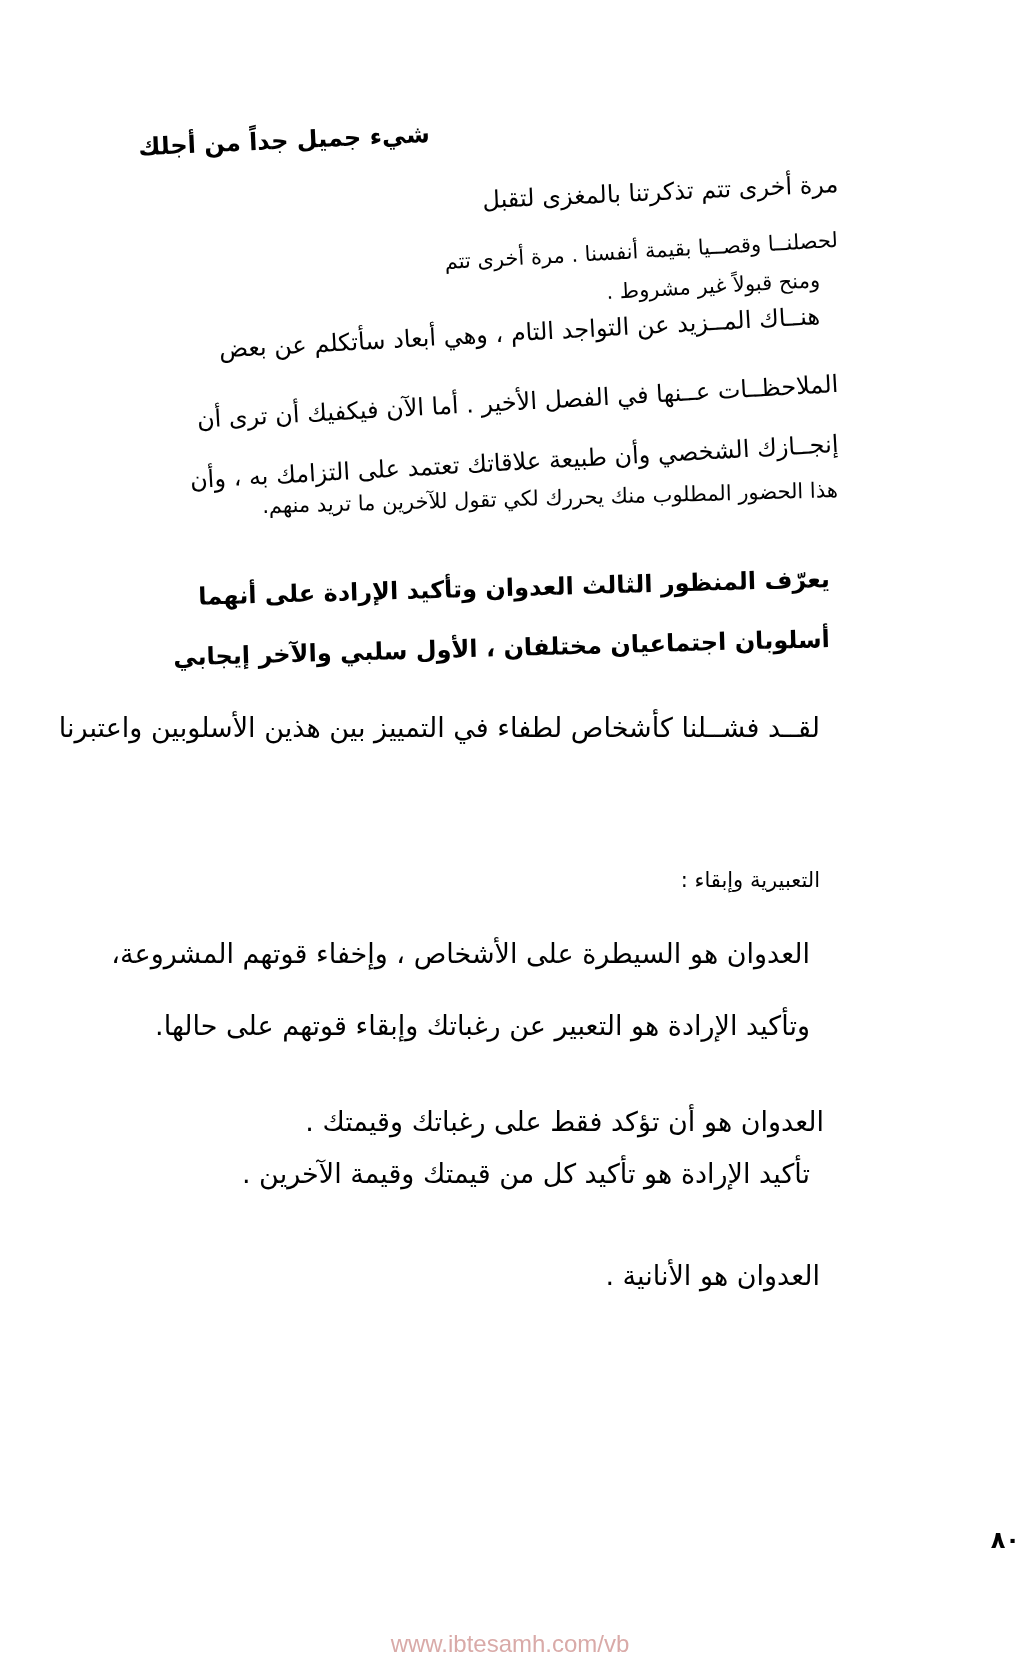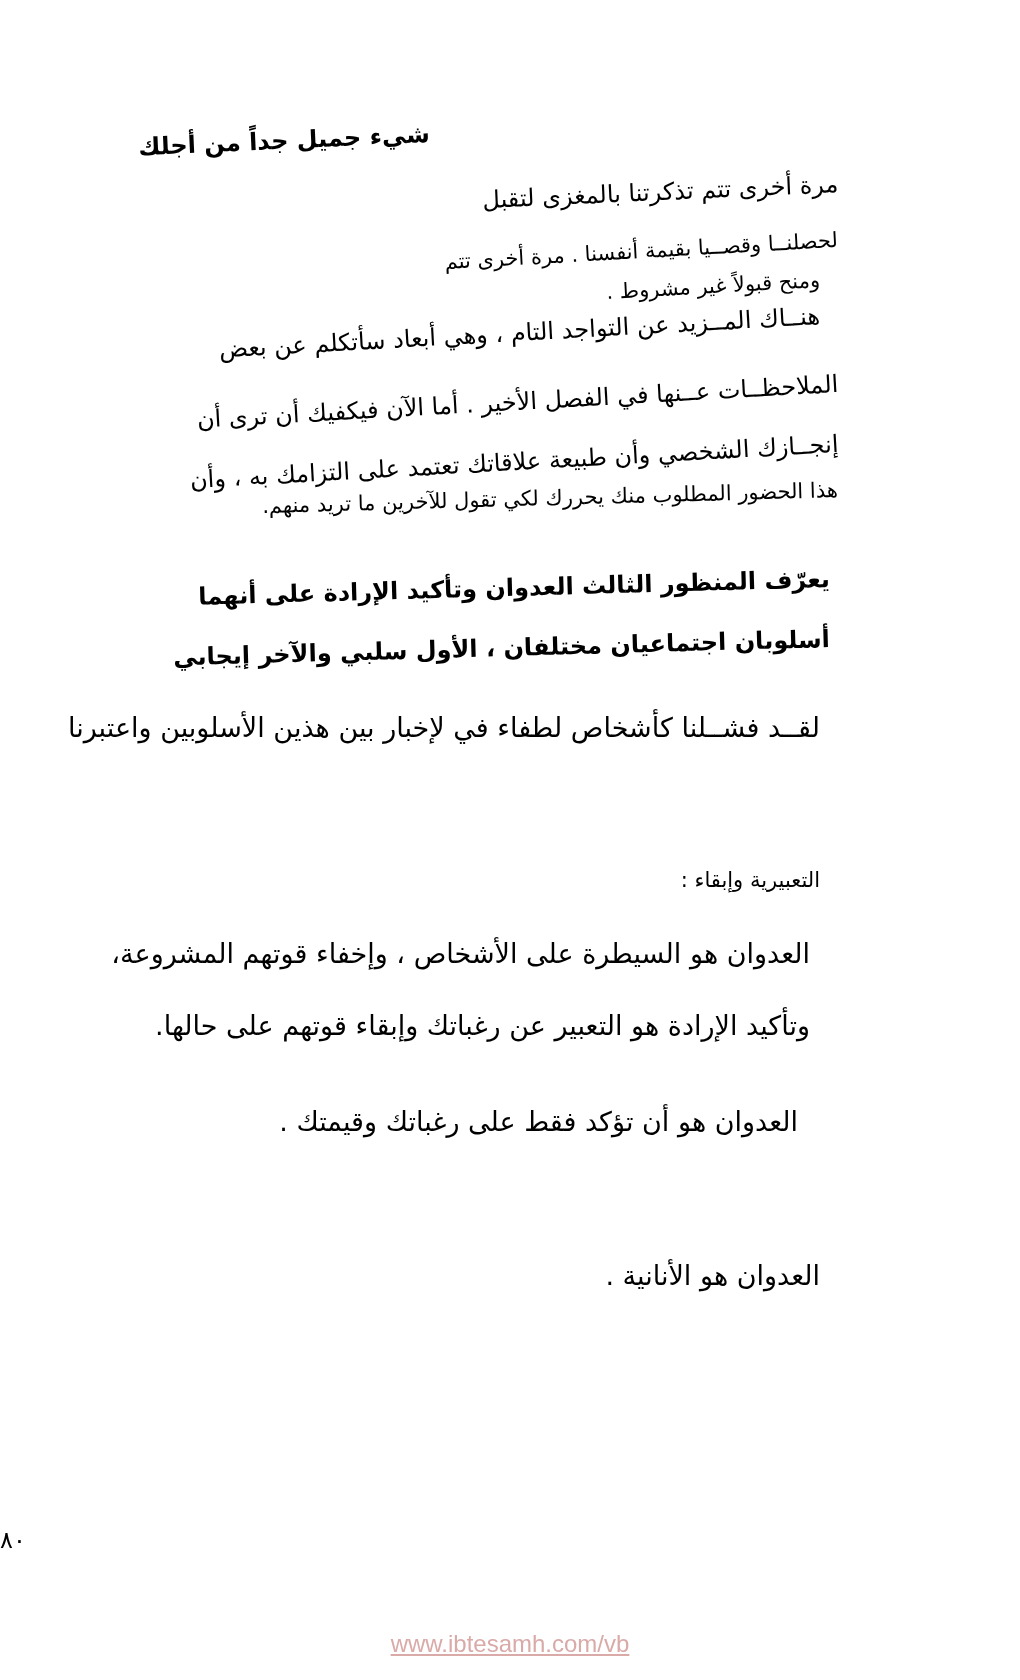--- a/index.html
+++ b/index.html
@@ -34,59 +34,59 @@
     .tilted2 { transform: rotate(-2.6deg); }
     .tilted3 { transform: rotate(-1.6deg); }
     .s-small { font-size: 21px; }
     .s-med { font-size: 24px; }
     .s-body { font-size: 27px; }
     .bold { font-weight: bold; }
     .page-number {
       position: absolute;
       left: 0; width: 1020px;
       top: 1526px;
-      text-align: left;
+      text-align: right;
       font-size: 24px;
-      font-weight: normal;
+      font-weight: bold;
       direction: rtl;
     }
     .watermark {
       position: absolute;
       left: 0; width: 1020px;
       top: 1630px;
       text-align: center;
       font-family: "Liberation Sans", sans-serif;
       font-size: 24px;
       color: #d9aaa8;
-      text-decoration: underline;
     }
   </style>
 </head>
 <body>
 
 <div class="page">
 
   <div class="line s-med bold tilted2" style="right:590px; top:120px;">شيء جميل جداً من أجلك</div>
   <div class="line s-med tilted2" style="right:182px; top:170px;">مرة أخرى تتم تذكرتنا بالمغزى لتقبل</div>
   <div class="line s-small tilted" style="right:182px; top:228px;">لحصلنــا وقصــيا بقيمة أنفسنا . مرة أخرى تتم</div>
   <div class="line s-small tilted" style="right:200px; top:268px;">ومنح قبولاً غير مشروط .</div>
   <div class="line s-med tilted" style="right:200px; top:302px;">هنــاك المــزيد عن التواجد التام ، وهي أبعاد سأتكلم عن بعض</div>
   <div class="line s-med tilted" style="right:182px; top:370px;">الملاحظــات عــنها في الفصل الأخير . أما الآن فيكفيك أن ترى أن</div>
   <div class="line s-med tilted" style="right:182px; top:430px;">إنجــازك الشخصي وأن طبيعة علاقاتك تعتمد على التزامك به ، وأن</div>
   <div class="line s-small tilted3" style="right:182px; top:478px;">هذا الحضور المطلوب منك يحررك لكي تقول للآخرين ما تريد منهم.</div>
 
   <div class="line s-med bold tilted3" style="right:190px; top:565px;">يعرّف المنظور الثالث العدوان وتأكيد الإرادة على أنهما</div>
   <div class="line s-med bold tilted3" style="right:190px; top:625px;">أسلوبان اجتماعيان مختلفان ، الأول سلبي والآخر إيجابي</div>
 
-  <div class="line s-body" style="right:200px; top:712px;">لقــد فشــلنا كأشخاص لطفاء في لإخبار بين هذين الأسلوبين واعتبرنا</div>
+  <div class="line s-body" style="right:200px; top:712px;">لقــد فشــلنا كأشخاص لطفاء في التمييز بين هذين الأسلوبين واعتبرنا</div>
   <div class="line s-small" style="right:200px; top:868px;">التعبيرية وإبقاء :</div>
 
   <div class="line s-body" style="right:210px; top:938px;">العدوان هو السيطرة على الأشخاص ، وإخفاء قوتهم المشروعة،</div>
   <div class="line s-body" style="right:210px; top:1010px;text-align:right;">وتأكيد الإرادة هو التعبير عن رغباتك وإبقاء قوتهم على حالها.</div>
 
-  <div class="line s-body" style="right:222px; top:1106px;">العدوان هو أن تؤكد فقط على رغباتك وقيمتك .</div>
+  <div class="line s-body" style="right:196px; top:1106px;">العدوان هو أن تؤكد فقط على رغباتك وقيمتك .</div>
+  <div class="line s-body" style="right:210px; top:1158px;">تأكيد الإرادة هو تأكيد كل من قيمتك وقيمة الآخرين .</div>
 
   <div class="line s-body" style="right:200px; top:1260px;">العدوان هو الأنانية .</div>
 
   <div class="page-number">٨٠</div>
 
   <div class="watermark">www.ibtesamh.com/vb</div>
 </div>
 
 </body></html>

